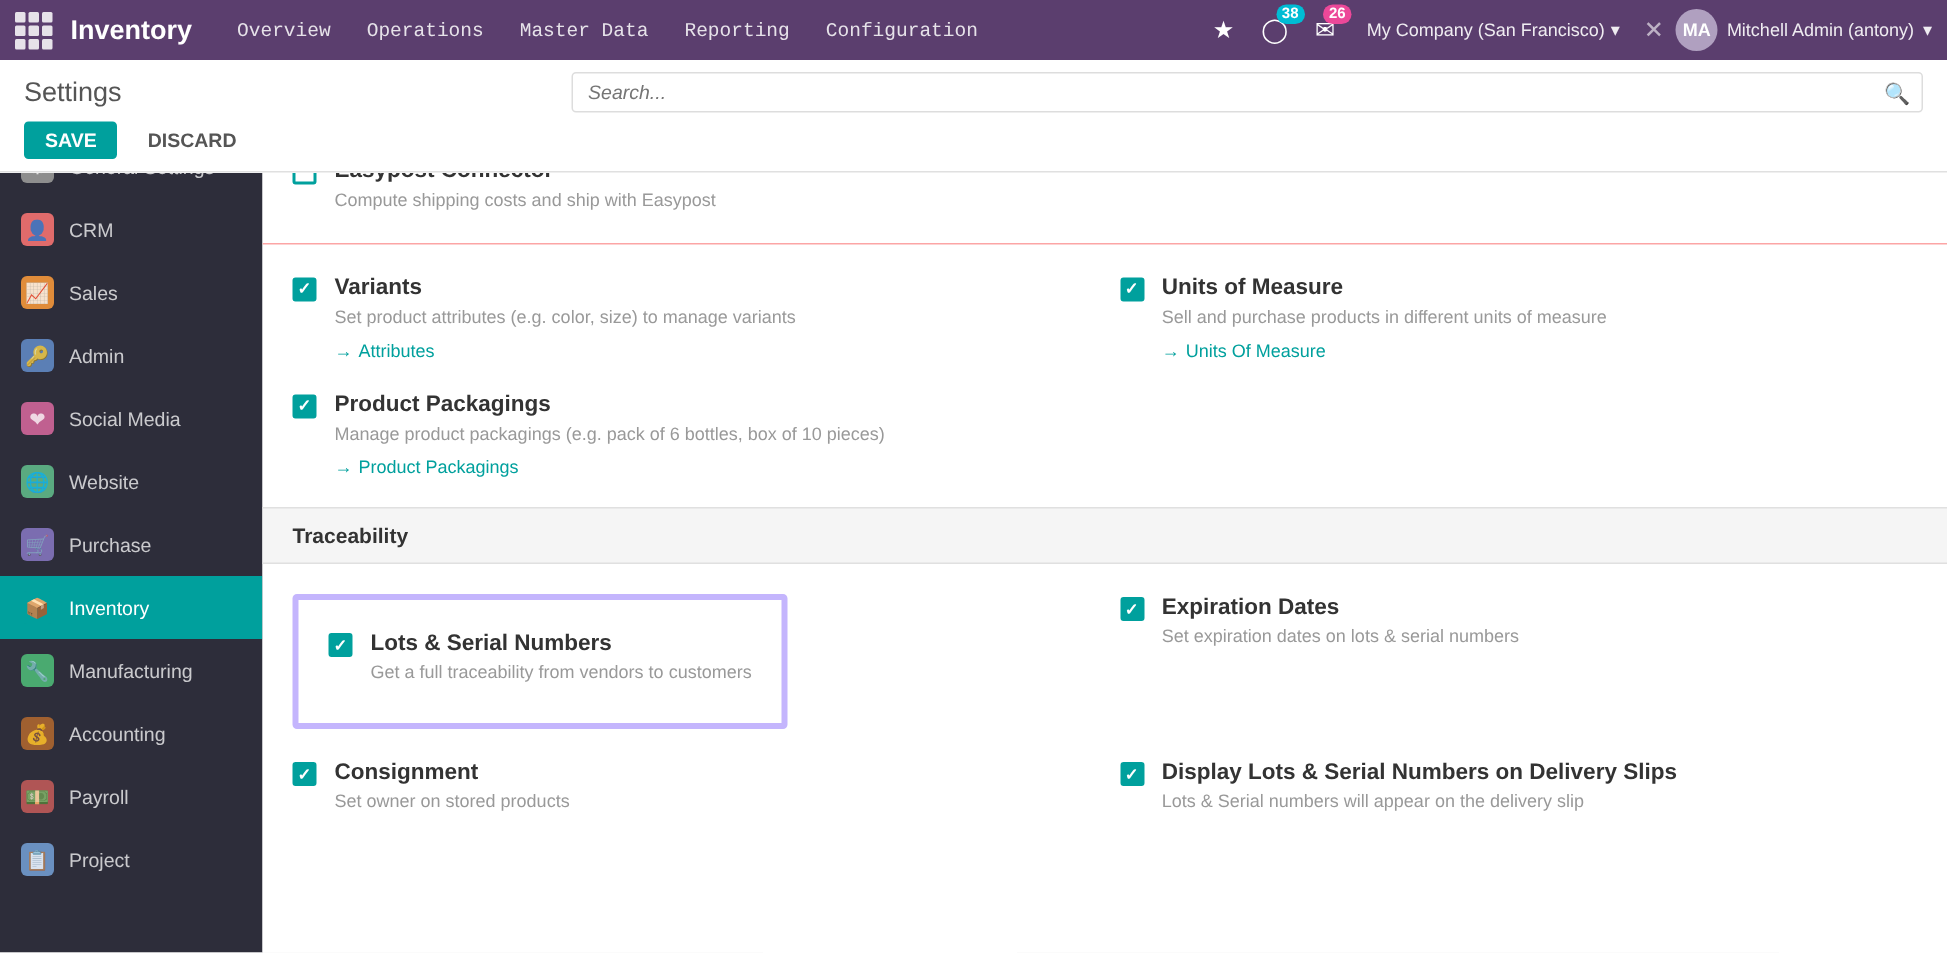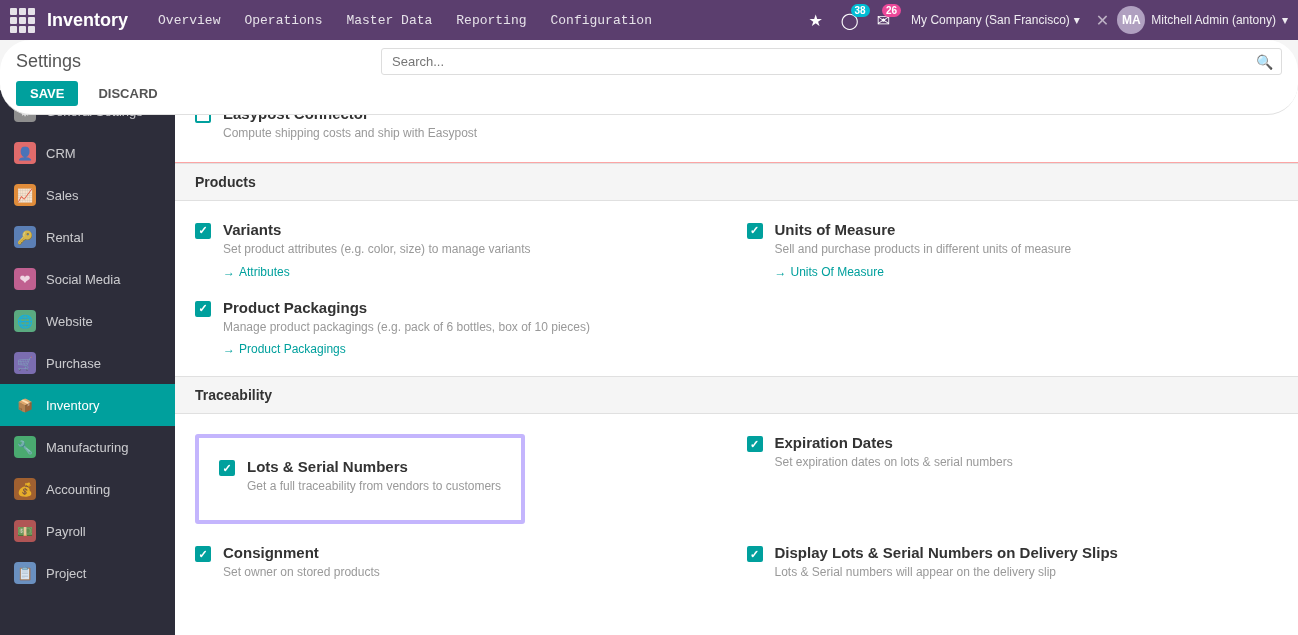--- a/index.html
+++ b/index.html
@@ -100,21 +100,20 @@
     }
 
     
     .subheader {
       position: fixed;
       top: 40px; left: 0; right: 0;
       background: white;
       border-bottom: 1px solid #e0e0e0;
       z-index: 90;
       padding: 8px 16px;
-      border-radius: 31px;
     }
     .subheader-row1 {
       display: flex; align-items: center; justify-content: space-between;
       margin-bottom: 6px;
     }
     .settings-title {
       font-size: 18px;
       color: #555;
       font-weight: 400;
     }
@@ -124,20 +123,21 @@
       position: relative;
     }
     .search-input {
       width: 100%;
       border: 1px solid #ddd;
       border-radius: 3px;
       padding: 5px 30px 5px 10px;
       font-size: 13px;
       color: #555;
       outline: none;
+      font-style: italic;
     }
     .search-icon-pos {
       position: absolute;
       right: 8px;
       top: 50%;
       transform: translateY(-50%);
       color: #888;
       font-size: 14px;
     }
     .subheader-row2 {
@@ -387,21 +387,21 @@
     <div class="sidebar-item">
       <div class="sidebar-icon icon-crm">👤</div>
       <span>CRM</span>
     </div>
     <div class="sidebar-item">
       <div class="sidebar-icon icon-sales">📈</div>
       <span>Sales</span>
     </div>
     <div class="sidebar-item">
       <div class="sidebar-icon icon-rental">🔑</div>
-      <span>Rental</span>
+      <span>Admin</span>
     </div>
     <div class="sidebar-item">
       <div class="sidebar-icon icon-social">❤</div>
       <span>Social Media</span>
     </div>
     <div class="sidebar-item">
       <div class="sidebar-icon icon-website">🌐</div>
       <span>Website</span>
     </div>
     <div class="sidebar-item">
@@ -434,23 +434,20 @@
     <div class="content-inner">
 
       <div class="easypost-section">
         <div class="setting-checkbox unchecked"></div>
         <div class="setting-content">
           <h4>Easypost Connector</h4>
           <p>Compute shipping costs and ship with Easypost</p>
         </div>
       </div>
 
-      <div class="section-header">
-        <span>Products</span>
-      </div>
       <div class="settings-grid">
 
         <div class="setting-item">
           <div class="setting-checkbox"></div>
           <div class="setting-content">
             <h4>Variants</h4>
             <p>Set product attributes (e.g. color, size) to manage variants</p>
             <div class="setting-link">
               <span>→</span>
               <span>Attributes</span>

